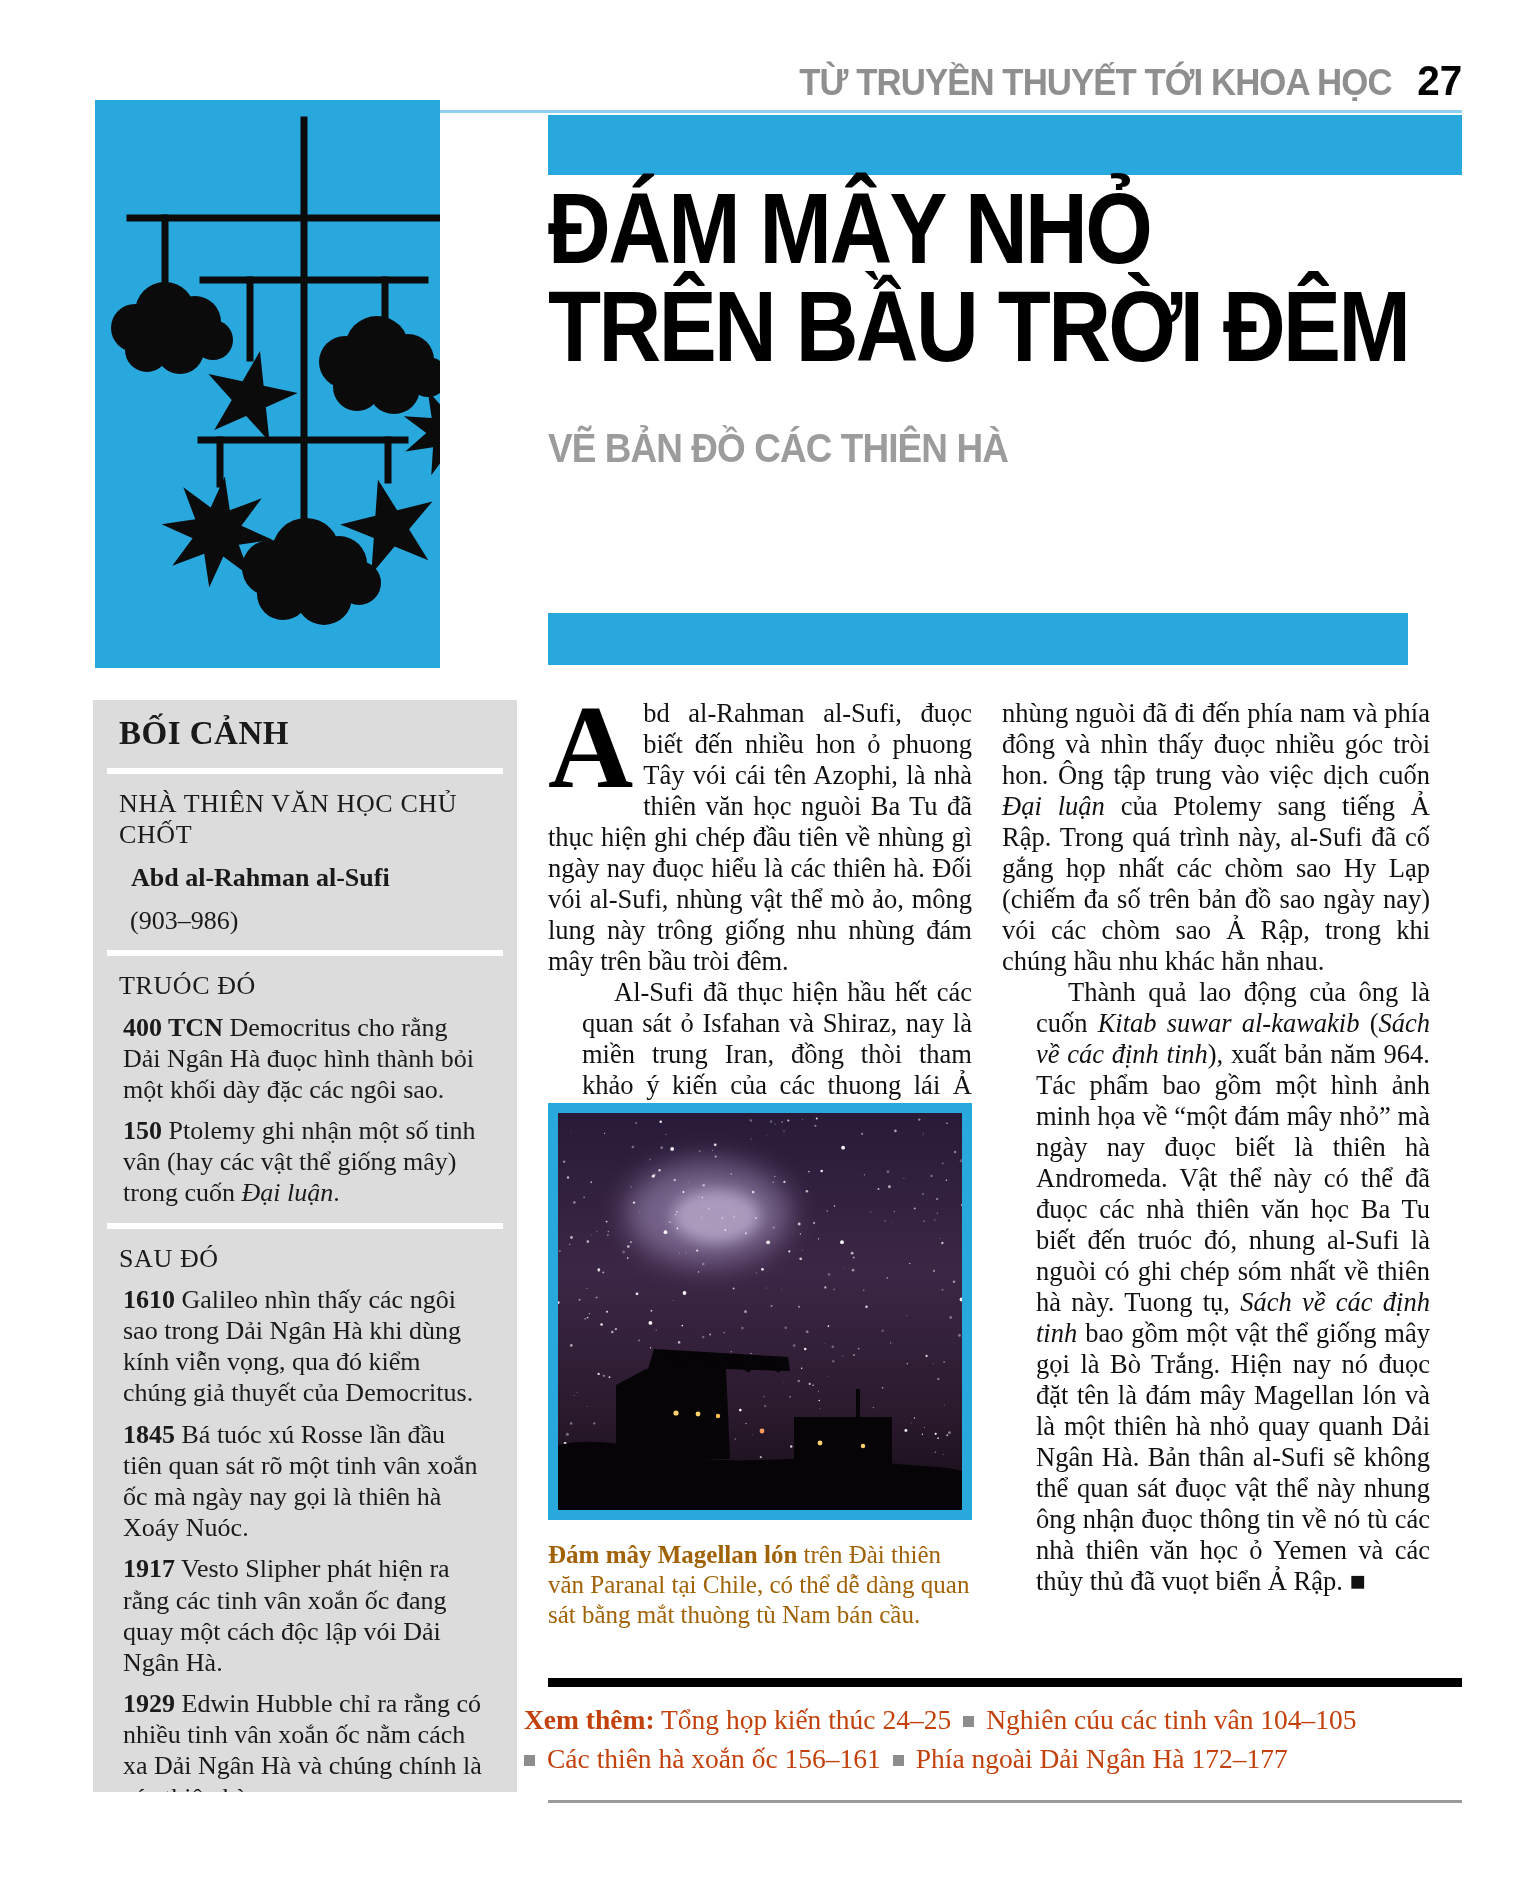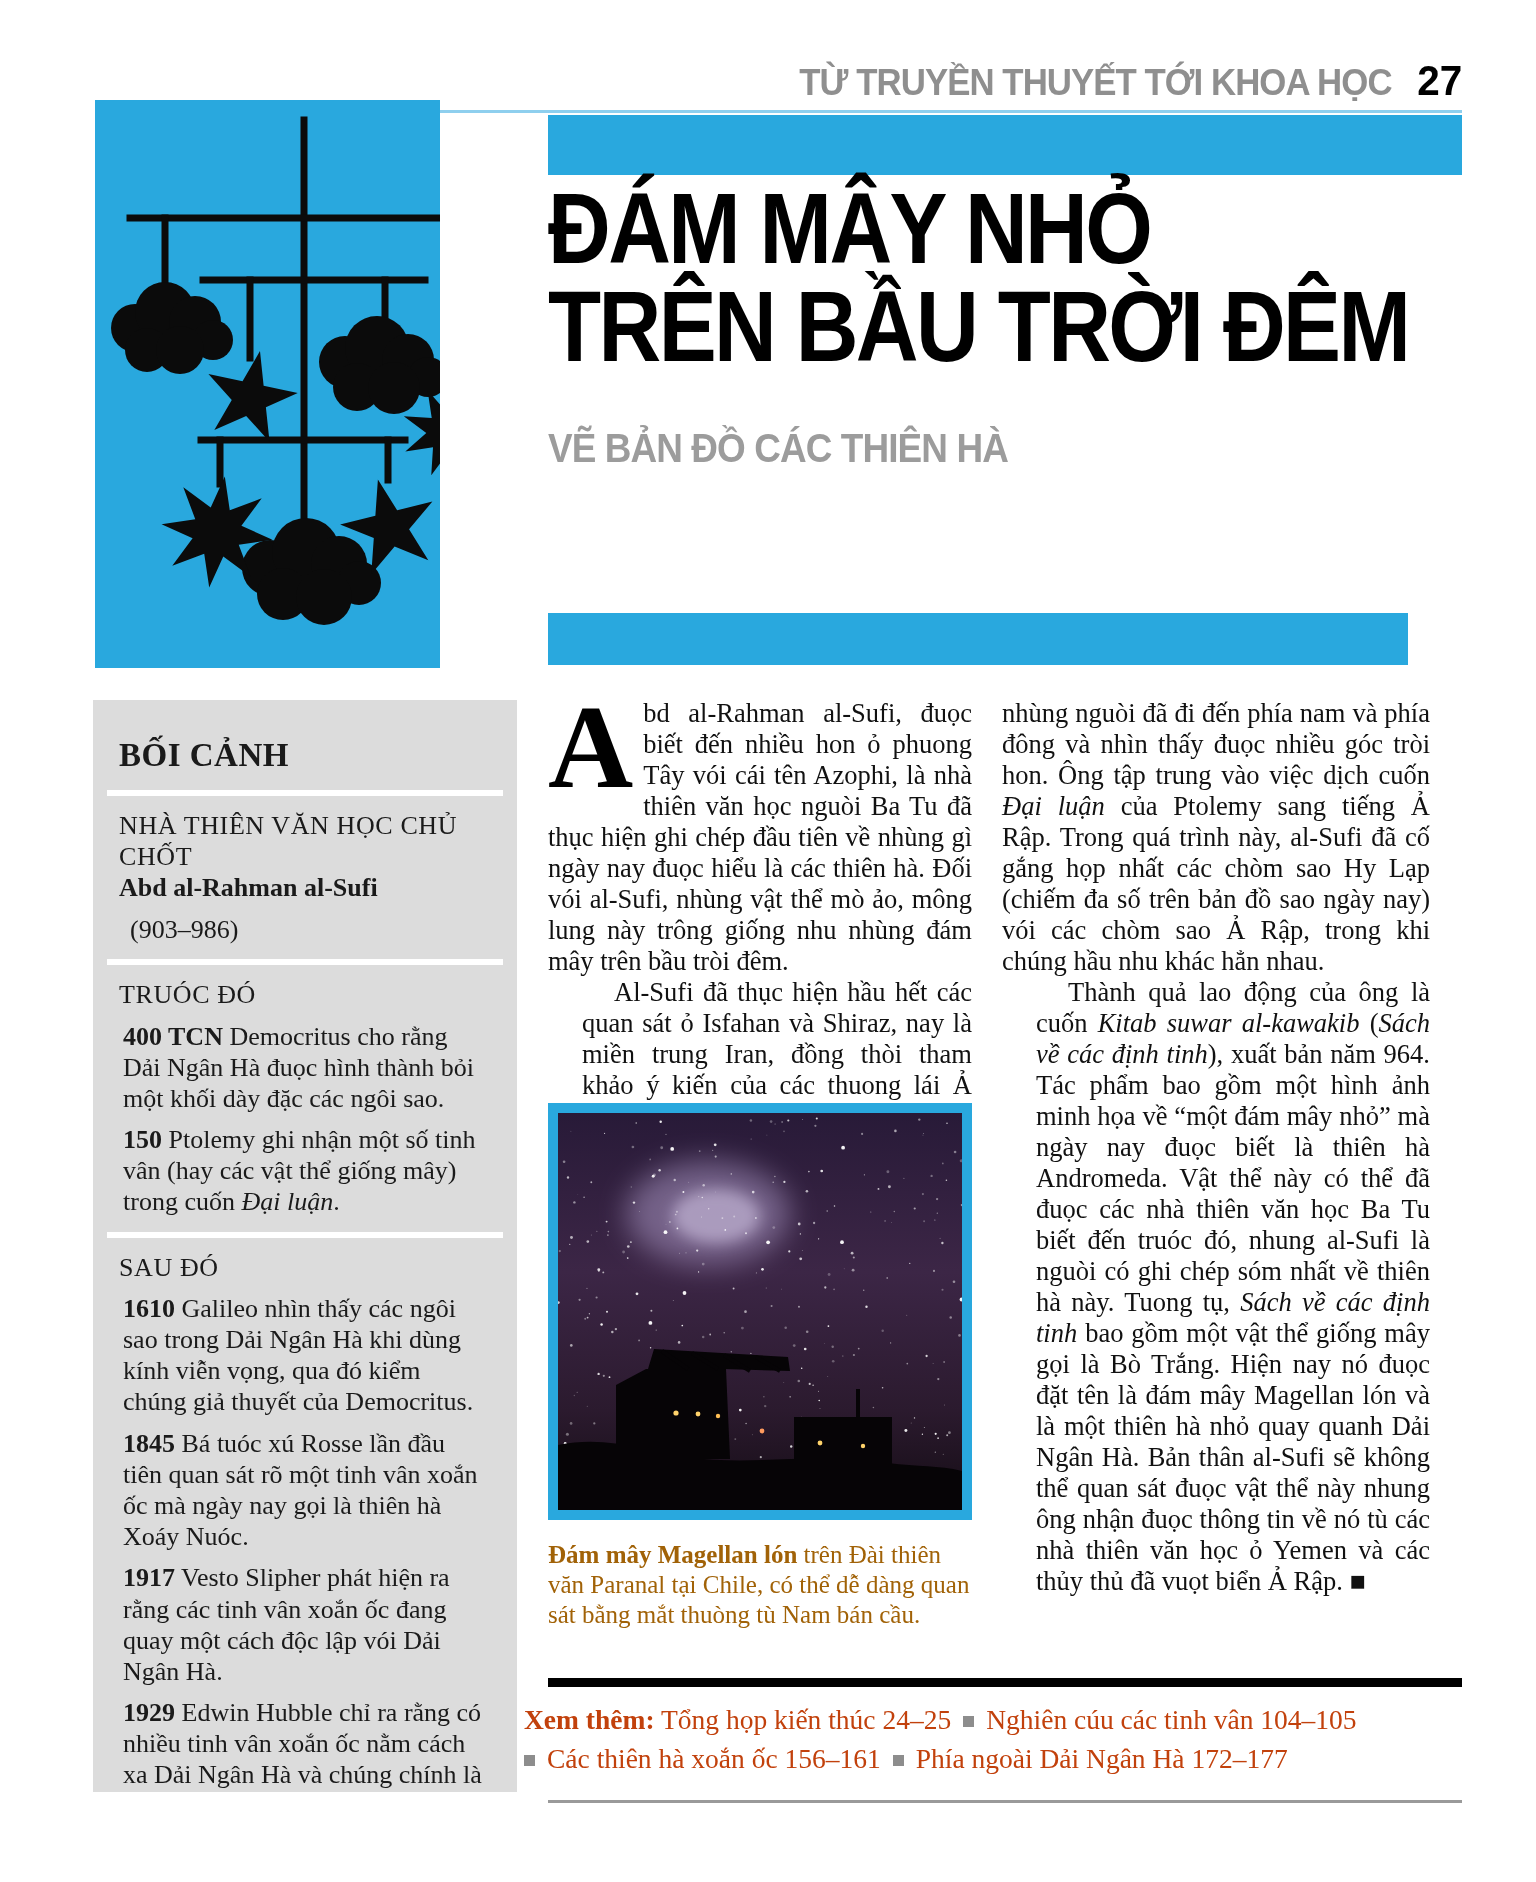--- a/index.html
+++ b/index.html
@@ -30,26 +30,26 @@
           font-family:"Liberation Sans",sans-serif;font-weight:bold;font-size:101px;line-height:1;
           letter-spacing:-3px;transform:scaleX(0.86);transform-origin:left top;}
   .t1{top:178px;}
   .t2{top:276px;}
   .subtitle{position:absolute;left:548px;top:425px;margin:0;white-space:nowrap;
             font-family:"Liberation Sans",sans-serif;font-weight:bold;font-size:41px;
             color:#9c9c9c;letter-spacing:-1px;transform:scaleX(0.9);transform-origin:left top;}
 
   
   .context{position:absolute;left:93px;top:700px;width:424px;height:1092px;background:var(--panel);
-           box-sizing:border-box;padding:34px 26px;overflow:hidden;
+           box-sizing:border-box;padding:12px 26px;overflow:hidden;
            font-size:26px;line-height:1.2;color:#1a1a1a;}
   .context h3{margin:2px 0 10px;font-size:33px;font-weight:bold;letter-spacing:0.5px;}
   .wrule{height:6px;background:#fff;margin:14px -12px;}
   .ctx-label{margin:0;letter-spacing:0.6px;}
-  .ctx-name{margin:0;font-weight:bold;}
+  .ctx-name{margin:12px;font-weight:bold;}
   .ctx-dates{margin:11px;}
   .ev{margin:10px 4px 0;}
 
   
   .col{position:absolute;top:698px;text-align:justify;font-size:26.5px;line-height:31px;color:#111;}
   .col1{left:548px;width:424px;}
   .col2{left:1002px;width:428px;}
   .col p{margin:0;}
   .col p.ind{text-indent:32px;margin-left:34px;}
   .dropcap{float:left;font-weight:bold;font-size:118px;line-height:88px;padding:6px 10px 0 0;color:#000;}

